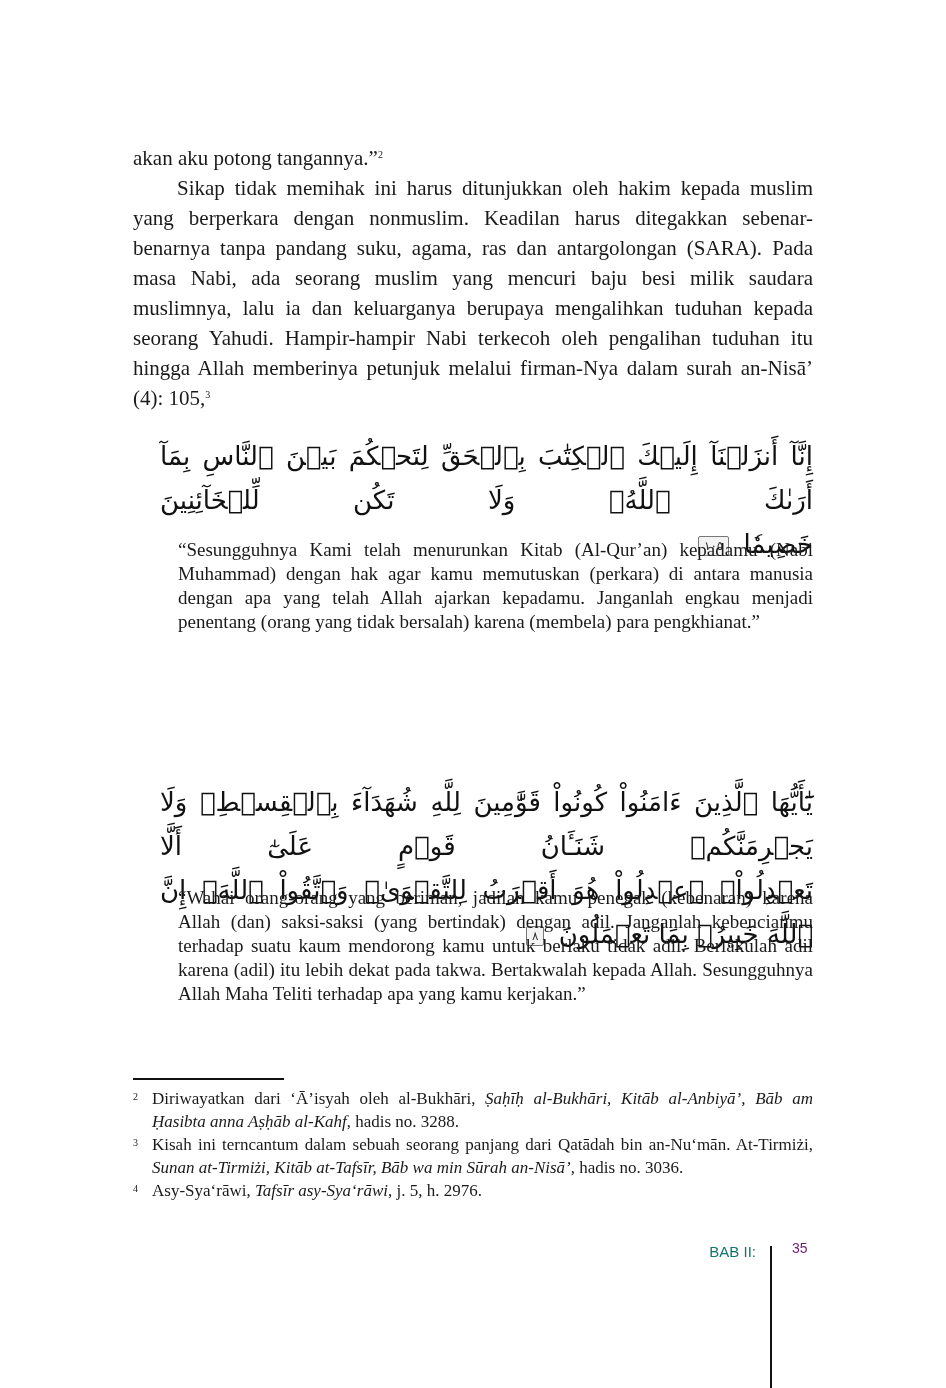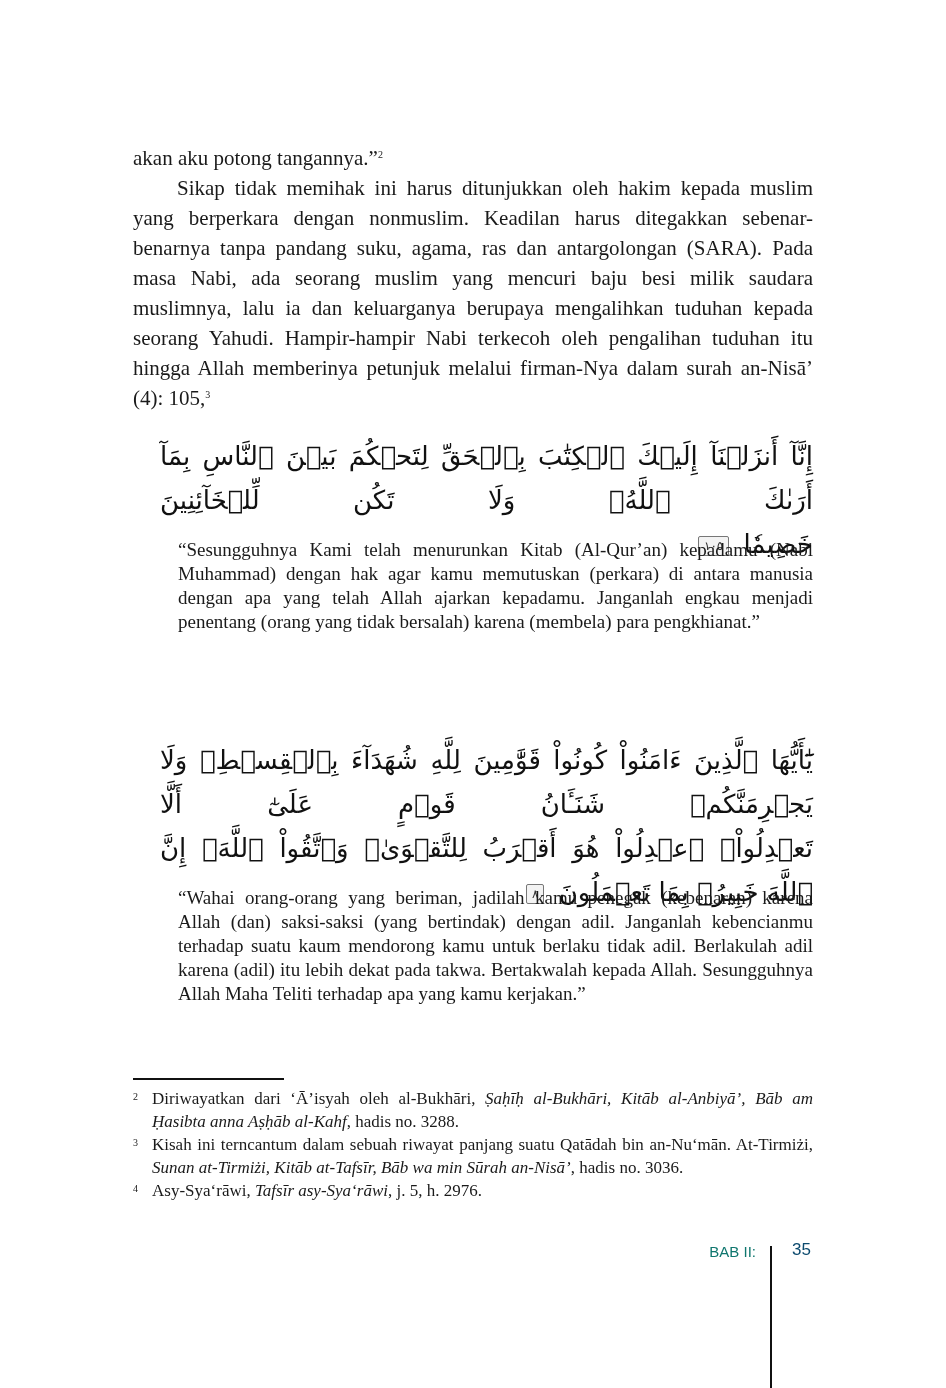--- a/index.html
+++ b/index.html
@@ -13,55 +13,55 @@
   .arabic .line.last { text-align-last:right; }
   .ayah-mark { display:inline-block; font-size:12px; line-height:16px; padding:1px 5px; border:1px solid #777; border-radius:2px; transform:rotate(0deg); margin-right:6px; vertical-align:middle; color:#333; background:#f3f3f3; font-family:"DejaVu Sans", sans-serif; }
   .translation { position:absolute; left:178px; width:635px; font-family:"Liberation Serif", "DejaVu Serif", serif; font-size:19px; line-height:24px; text-align:justify; margin:0; }
   sup { font-size:10px; line-height:0; vertical-align:7px; }
   .fn-rule { position:absolute; left:133px; top:1078px; width:151px; height:2px; background:#111; }
   .footnotes { position:absolute; left:133px; width:680px; top:1087px; font-family:"Liberation Serif", "DejaVu Serif", serif; font-size:17px; line-height:23px; }
   .fn { position:relative; padding-left:19px; text-align:justify; margin:0; }
   .fn-num { position:absolute; left:0; top:-2px; font-size:10px; }
   .running-head { position:absolute; right:190px; top:1242px; text-align:right; font-family:"Liberation Sans", "DejaVu Sans", sans-serif; font-size:15px; line-height:20px; color:#0f766e; }
   .vline { position:absolute; left:770px; top:1246px; width:2px; height:142px; background:#111; }
-  .page-num { position:absolute; left:792px; top:1240px; font-family:"Liberation Sans", "DejaVu Sans", sans-serif; font-size:17px; color:#0c4a6e; }
+  .page-num { position:absolute; left:792px; top:1240px; font-family:"Liberation Sans", "DejaVu Sans", sans-serif; font-size:14px; color:#701a75; }
 </style>
 </head>
 <body>
 
 <div class="page">
 
   <p class="p body-text" style="top:143px;"><span>akan aku potong tangannya.”</span><sup>2</sup></p>
 
   <p class="p body-text indent" style="top:173px;"><span>Sikap tidak memihak ini harus ditunjukkan oleh hakim kepada muslim yang berperkara dengan nonmuslim. Keadilan harus ditegakkan sebenar-benarnya tanpa pandang suku, agama, ras dan antargolongan (SARA). Pada masa Nabi, ada seorang muslim yang mencuri baju besi milik saudara muslimnya, lalu ia dan keluarganya berupaya mengalih­kan tuduhan kepada seorang Yahudi. Hampir-hampir Nabi terkecoh oleh pengalihan tuduhan itu hingga Allah memberinya petunjuk melalui fir­man-Nya dalam surah an-Nisā’ (4): 105,</span><sup>3</sup></p>
 
   <div class="arabic" style="top:406px;margin-top:28px;">
     <span class="line">إِنَّآ أَنزَلۡنَآ إِلَيۡكَ ٱلۡكِتَٰبَ بِٱلۡحَقِّ لِتَحۡكُمَ بَيۡنَ ٱلنَّاسِ بِمَآ أَرَىٰكَ ٱللَّهُۚ وَلَا تَكُن لِّلۡخَآئِنِينَ</span>
     <span class="line last"><span>خَصِيمٗا</span> <span class="ayah-mark">١٠٥</span></span>
   </div>
 
   <p class="translation" style="top:538px;">“Sesungguhnya Kami telah menurunkan Kitab (Al-Qur’an) kepadamu (Nabi Muhammad) dengan hak agar kamu memutuskan (perkara) di antara manu­sia dengan apa yang telah Allah ajarkan kepadamu. Janganlah engkau men­jadi penentang (orang yang tidak bersalah) karena (membela) para pengkhi­anat.”</p>
 
 
-  <div class="arabic" style="top:738px;">
+  <div class="arabic" style="top:780px;">
     <span class="line">يَٰٓأَيُّهَا ٱلَّذِينَ ءَامَنُواْ كُونُواْ قَوَّٰمِينَ لِلَّهِ شُهَدَآءَ بِٱلۡقِسۡطِۖ وَلَا يَجۡرِمَنَّكُمۡ شَنَـَٔانُ قَوۡمٍ عَلَىٰٓ أَلَّا</span>
     <span class="line last"><span>تَعۡدِلُواْۚ ٱعۡدِلُواْ هُوَ أَقۡرَبُ لِلتَّقۡوَىٰۖ وَٱتَّقُواْ ٱللَّهَۚ إِنَّ ٱللَّهَ خَبِيرُۢ بِمَا تَعۡمَلُونَ</span> <span class="ayah-mark">٨</span></span>
   </div>
 
   <p class="translation" style="top:886px;">“Wahai orang-orang yang beriman, jadilah kamu penegak (kebenaran) ka­rena Allah (dan) saksi-saksi (yang bertindak) dengan adil. Janganlah keben­cianmu terhadap suatu kaum mendorong kamu untuk berlaku tidak adil. Berlakulah adil karena (adil) itu lebih dekat pada takwa. Bertakwalah kepada Allah. Sesungguhnya Allah Maha Teliti terhadap apa yang kamu kerjakan.”</p>
 
 
   <div class="fn-rule"></div>
 
   <div class="footnotes">
     <p class="fn">
       <span class="fn-num">2</span><span>Diriwayatkan dari ‘Ā’isyah oleh al-Bukhāri, </span><i>Ṣaḥīḥ al-Bukhāri, Kitāb al-Anbiyā’, Bāb am Ḥasibta anna Aṣḥāb al-Kahf</i><span>, hadis no. 3288.</span>
     </p>
     <p class="fn">
-      <span class="fn-num">3</span><span>Kisah ini terncantum dalam sebuah riwayat panjang suatu Qatādah bin an-Nu‘mān. At-Tirmiżi, </span><i>Sunan at-Tirmiżi, Kitāb at-Tafsīr, Bāb wa min Sūrah an-Nisā’</i><span>, hadis no. 3036.</span>
+      <span class="fn-num">3</span><span>Kisah ini terncantum dalam sebuah seorang panjang dari Qatādah bin an-Nu‘mān. At-Tirmiżi, </span><i>Sunan at-Tirmiżi, Kitāb at-Tafsīr, Bāb wa min Sūrah an-Nisā’</i><span>, hadis no. 3036.</span>
     </p>
     <p class="fn">
       <span class="fn-num">4</span><span>Asy-Sya‘rāwi, </span><i>Tafsīr asy-Sya‘rāwi</i><span>, j. 5, h. 2976.</span>
     </p>
   </div>
 
   <div class="running-head">
     <div>BAB II:</div>
   </div>
   <div class="vline"></div>

